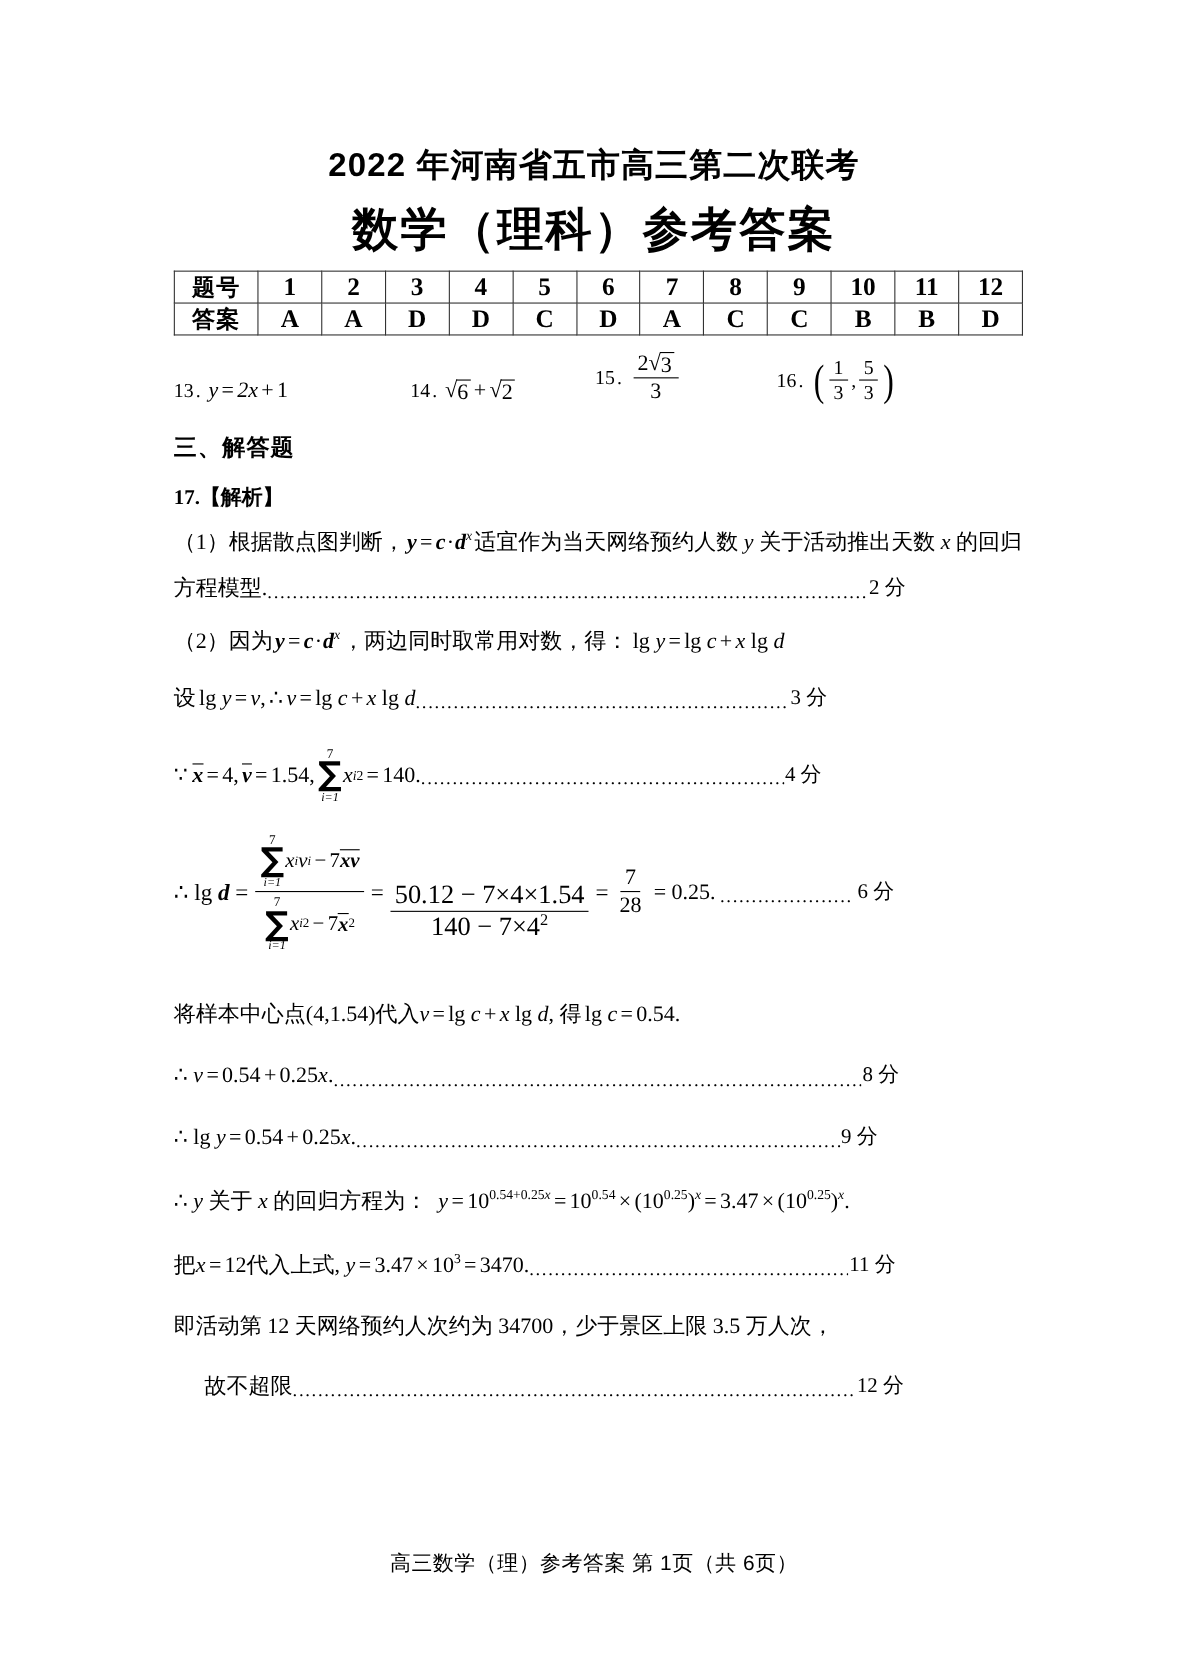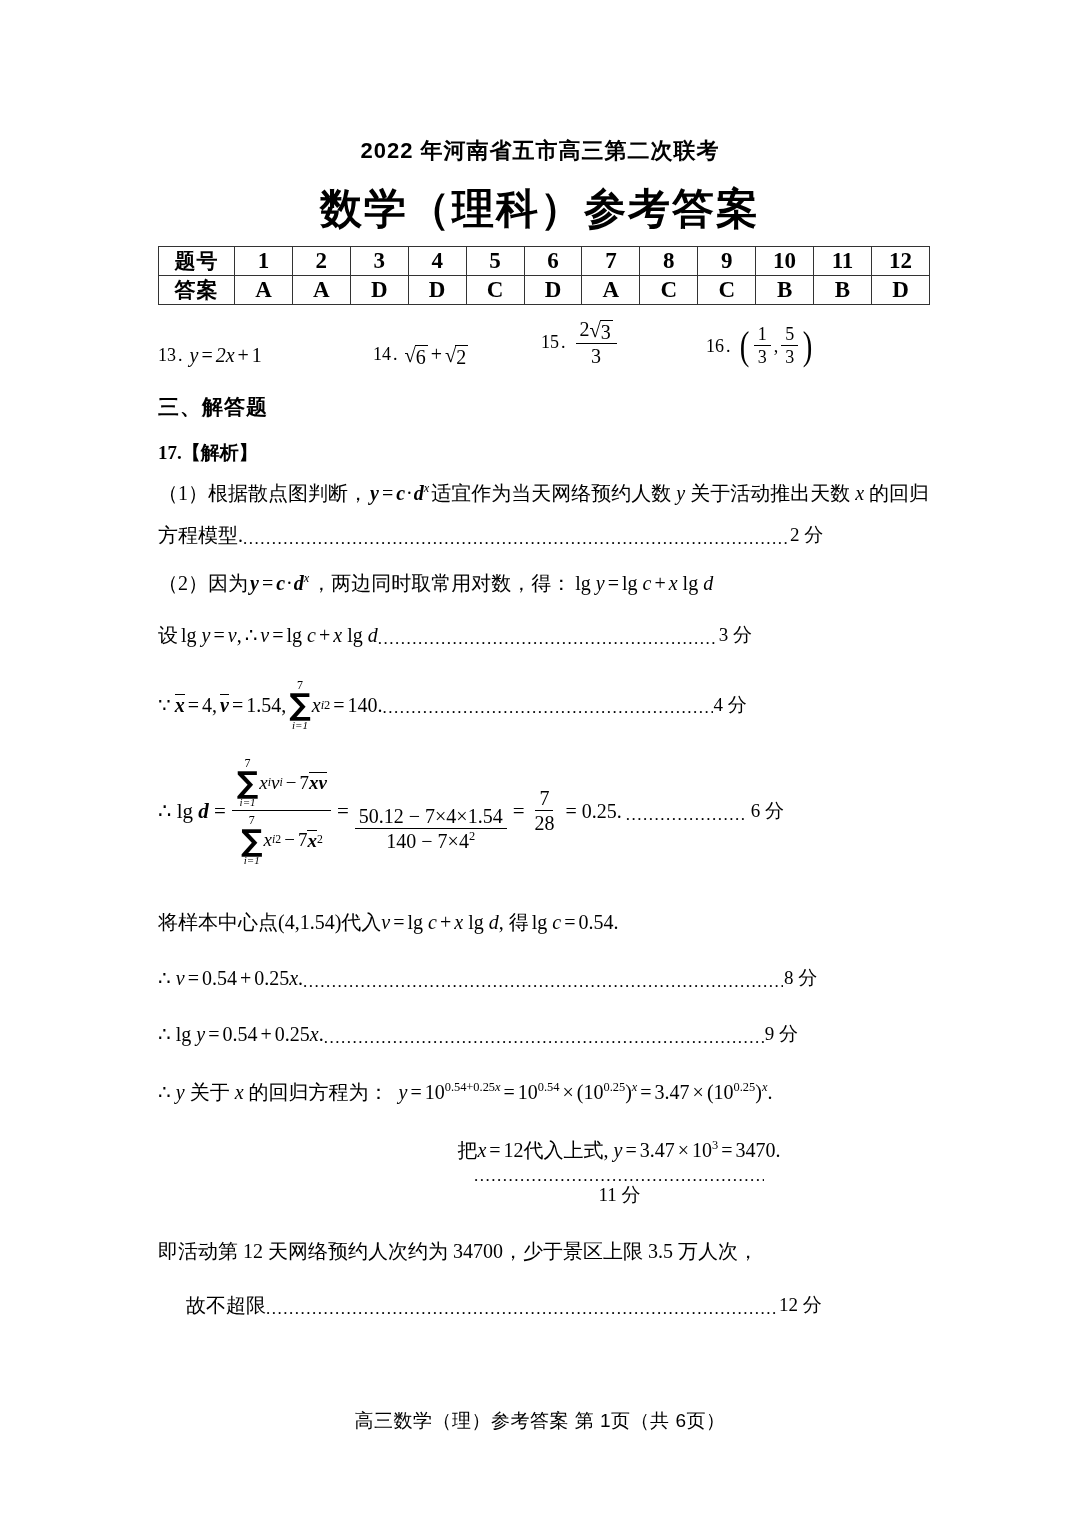--- a/index.html
+++ b/index.html
@@ -12,21 +12,21 @@
     font-family: "Liberation Serif", "DejaVu Serif", serif;
     color: #000000;
     position: relative;
     overflow: hidden;
   }
   .page { position: relative; width: 1080px; height: 1527px; padding: 0; }
 
   
   .title-line1 {
     text-align: center;
-    font-size: 22px;
+    font-size: 30px;
     font-weight: bold;
     letter-spacing: 1px;
     margin: 0;
     padding-top: 131px;
     line-height: 40px;
     font-family: "Liberation Sans", "DejaVu Sans", sans-serif;
   }
   .title-line2 {
     text-align: center;
     font-size: 42px;
@@ -347,21 +347,21 @@
           <span class="lim lim-top">7</span>
           <span class="sig-glyph">∑</span>
           <span class="lim">i=1</span>
         </span>
         <span class="mi">x</span><sub class="sm"><span class="mi">i</span></sub><sup class="sm">2</sup><span class="op">−</span>7<span class="ovl"><span class="mi mb">x</span></span><sup class="sm">2</sup>
       </span>
     </span>
 
     <span class="op" style="font-size:21px;">=</span>
 
-    <span class="frac" style="font-size:20px;margin-top:36px;">
+    <span class="frac" style="font-size:24px;margin-top:36px;">
       <span class="num">50.12 − 7×4×1.54</span>
       <span class="den">140&nbsp;−&nbsp;7×4<sup class="sm">2</sup></span>
     </span>
 
     <span class="op" style="font-size:21px;">=</span>
 
     <span class="frac" style="font-size:20px;">
       <span class="num">7</span>
       <span class="den">28</span>
     </span>
@@ -390,21 +390,21 @@
     <span class="score">9 分</span>
   </div>
 
   <div class="line" style="padding-top:30px;">
     <span>∴&nbsp;<span class="mi">y</span>&nbsp;关于&nbsp;<span class="mi">x</span>&nbsp;的回归方程为：</span>
     <span style="padding-left:10px;">
       <span class="mi">y</span><span class="op">=</span>10<sup class="sm">0.54+0.25<span class="mi">x</span></sup><span class="op">=</span>10<sup class="sm">0.54</sup><span class="op">×</span>(10<sup class="sm">0.25</sup>)<sup class="sm"><span class="mi">x</span></sup><span class="op">=</span>3.47<span class="op">×</span>(10<sup class="sm">0.25</sup>)<sup class="sm"><span class="mi">x</span></sup>.
     </span>
   </div>
 
-  <div class="line" style="padding-top:30px;flex-direction:column;">
+  <div class="line" style="padding-top:30px;">
     <span>把<span class="mi">x</span><span class="op">=</span>12代入上式,&nbsp;<span class="mi">y</span><span class="op">=</span>3.47<span class="op">×</span>10<sup class="sm">3</sup><span class="op">=</span>3470.</span>
     <span class="leader" style="width:290px;">.....................................................</span>
     <span class="score">11 分</span>
   </div>
 
   <div class="line" style="padding-top:28px;">即活动第 12 天网络预约人次约为 34700，少于景区上限 3.5 万人次，</div>
 
   <div class="line" style="padding-top:26px;margin-left:28px;">
     <span>故不超限</span>
     <span class="leader" style="width:512px;">.................................................................................................</span>

